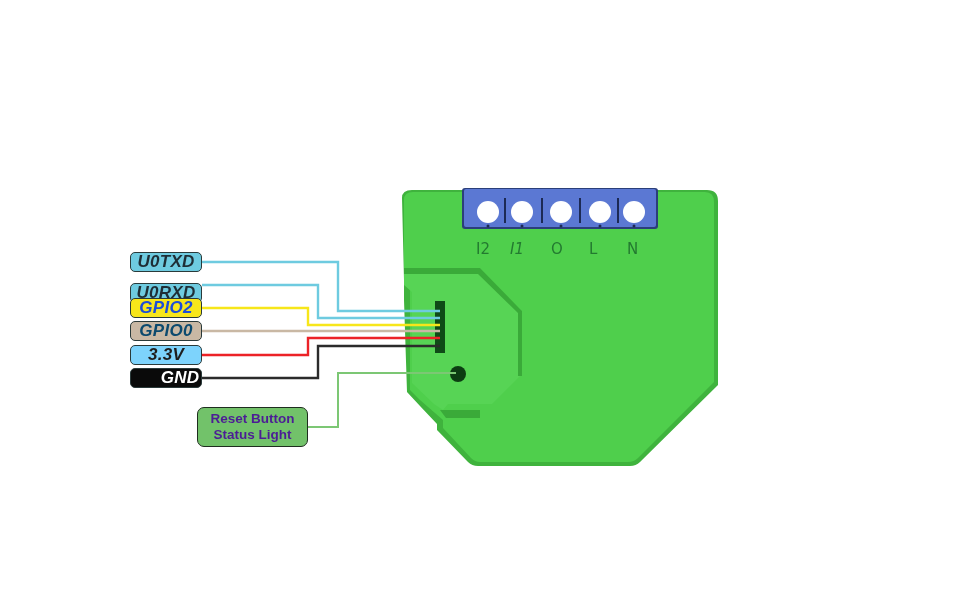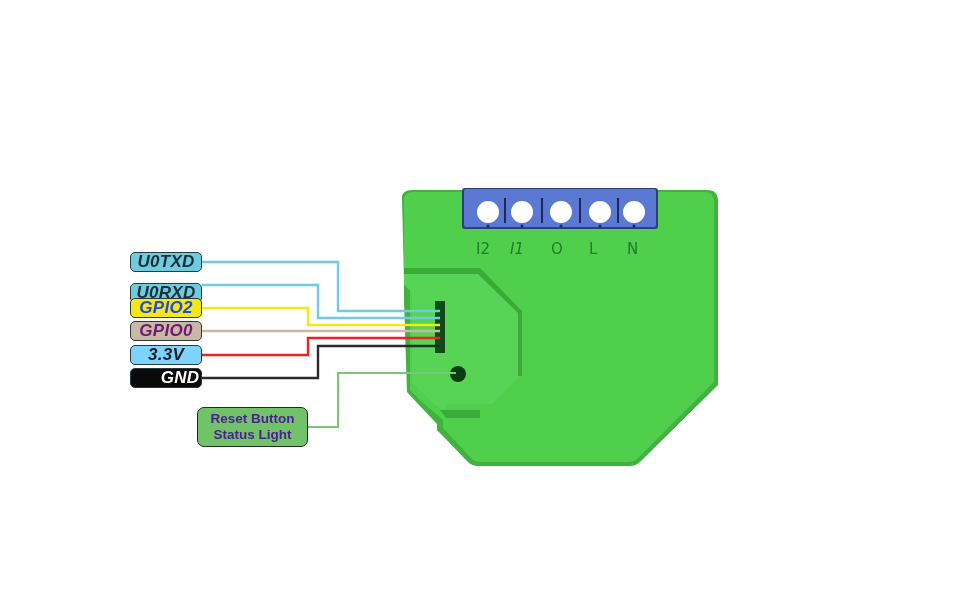--- a/index.html
+++ b/index.html
@@ -79,20 +79,20 @@
   <div class="term-label" style="left:476px;">I2</div>
   <div class="term-label" style="left:510px;font-style:italic;">I1</div>
   <div class="term-label" style="left:551px;">O</div>
   <div class="term-label" style="left:589px;">L</div>
   <div class="term-label" style="left:627px;">N</div>
 </div>
 
 <div class="pin-label" style="top: 252px; background: rgb(110, 203, 224); color: rgb(30, 46, 54);">U0TXD</div>
 <div class="pin-label" style="top: 283px; background: rgb(110, 203, 224); color: rgb(30, 46, 54);">U0RXD</div>
 <div class="pin-label" style="top: 298px; background: rgb(247, 230, 26); color: #1d4ed8;">GPIO2</div>
-<div class="pin-label" style="top: 321px; background: rgb(201, 184, 164); color: #701a75;">GPIO0</div>
+<div class="pin-label" style="top: 321px; background: rgb(201, 184, 164); color: #0c4a6e;">GPIO0</div>
 <div class="pin-label" style="top: 345px; background: #7dd3fc; color: rgb(30, 30, 30);">3.3V</div>
 <div class="pin-label" style="top: 368px; background: rgb(10, 10, 10); color: rgb(255, 255, 255); padding-left: 28px;">GND</div>
 
 <div class="callout">
   <span>Reset Button</span>
   <span>Status Light</span>
 </div>
 
 </body></html>

